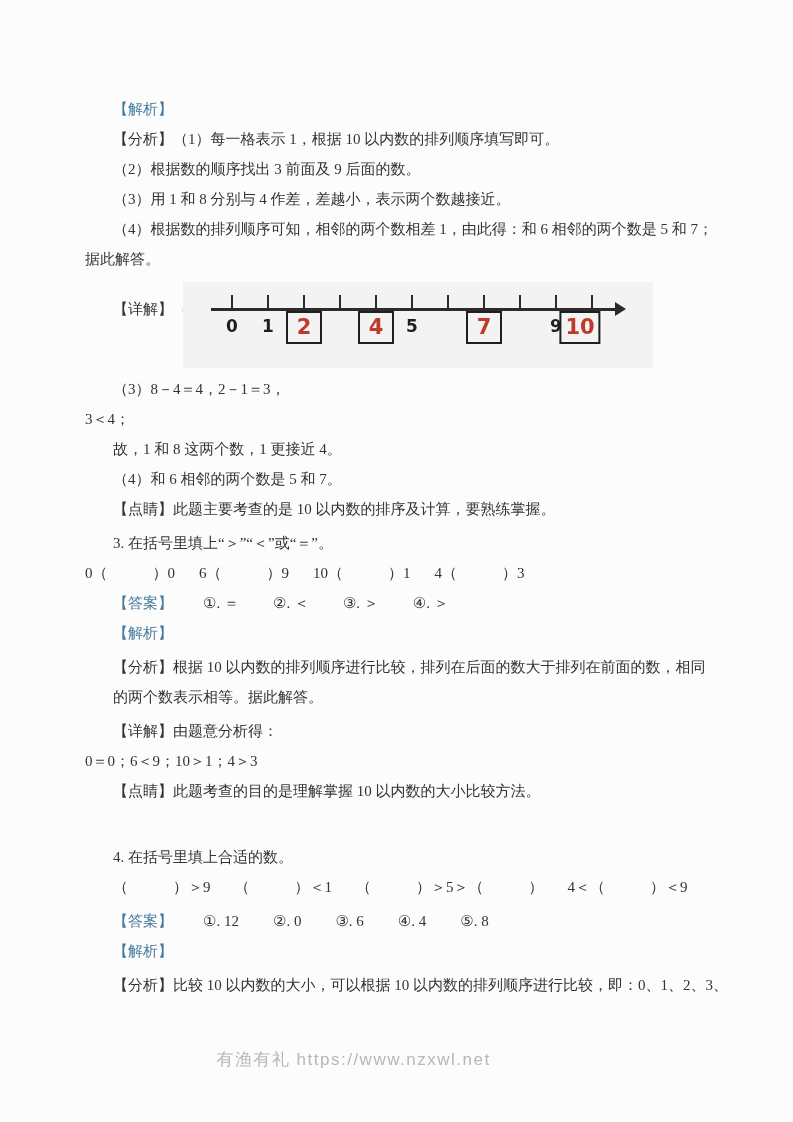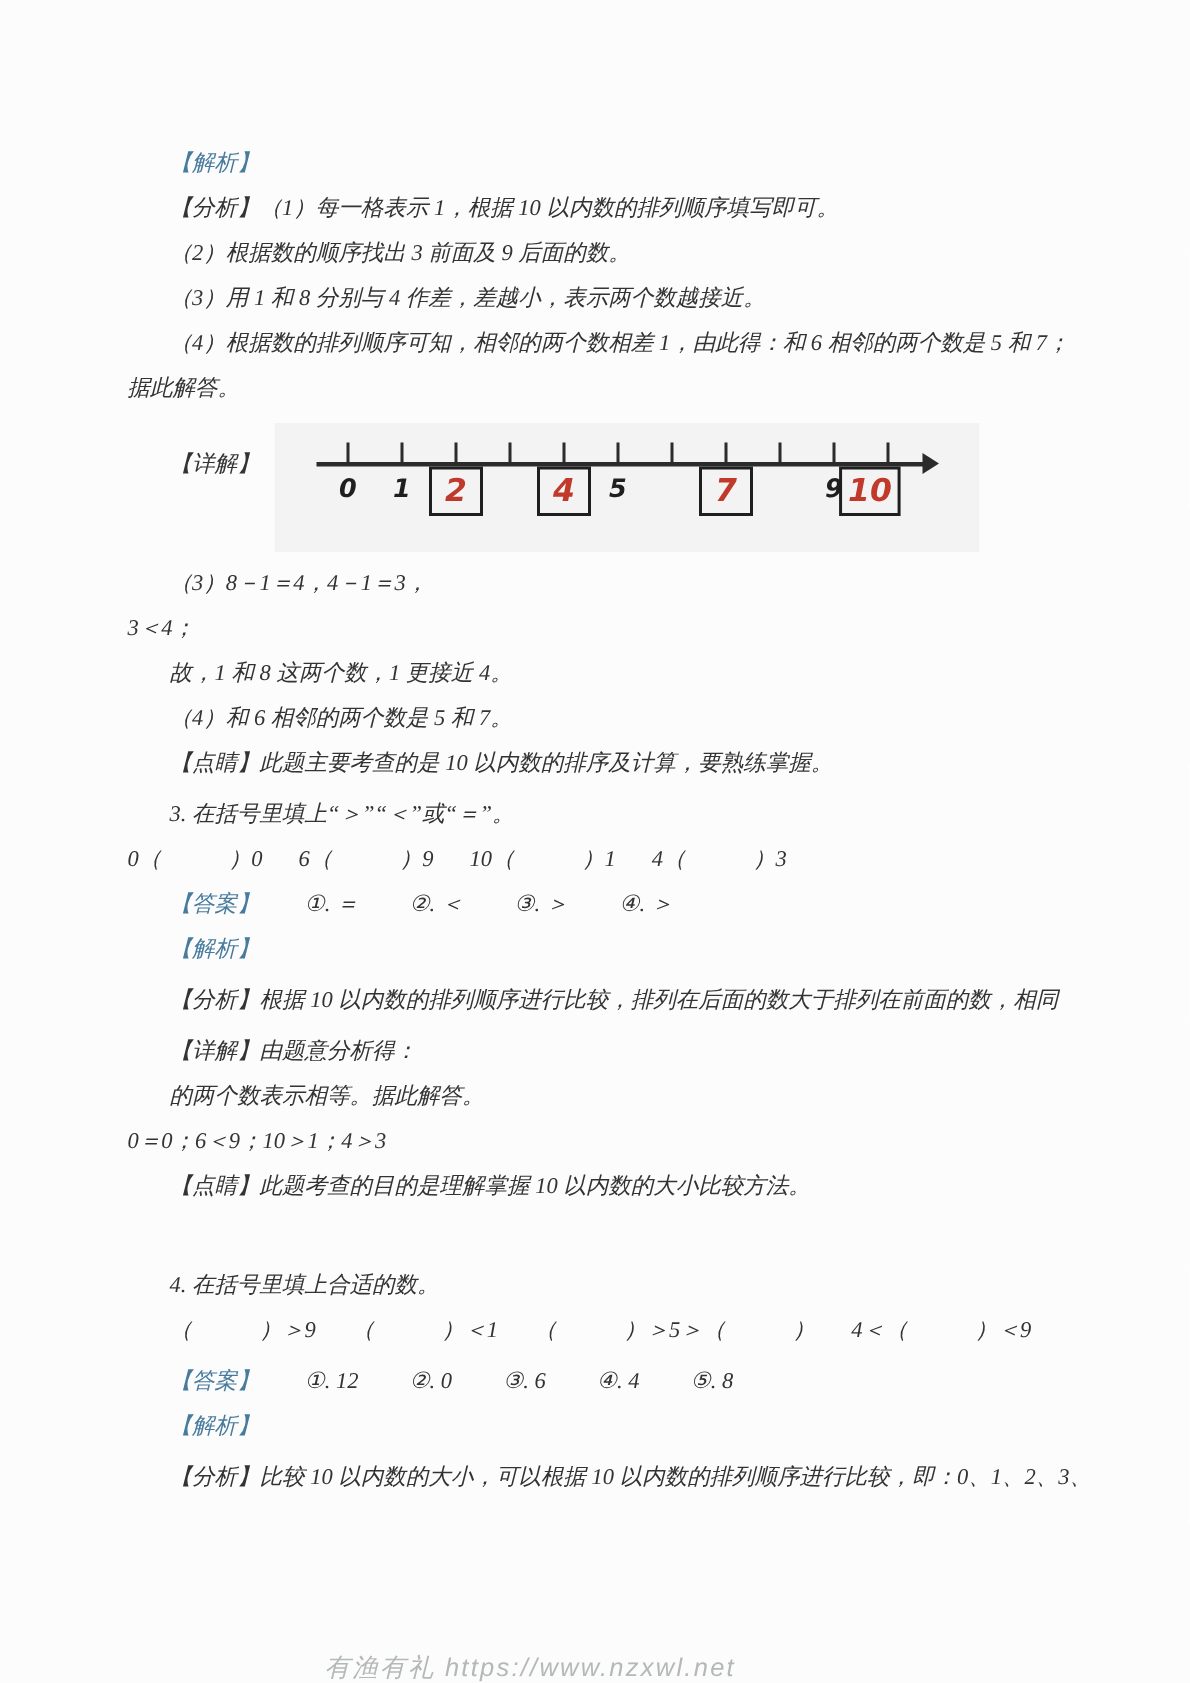--- a/index.html
+++ b/index.html
@@ -3,21 +3,20 @@
 <meta charset="utf-8">
 <style>
   html,body { margin:0; padding:0; background:#ffffff; }
   .page {
     position:relative;
     width:793px; height:1122px;
     background:#fcfcfc;
     font-family:"Liberation Serif","DejaVu Serif",serif;
     color:#333333;
     overflow:hidden;
-    font-style:italic;
   }
   .content { position:absolute; left:113px; top:94px; width:608px; }
   .ln {
     margin:0; height:30px; line-height:30px;
     font-size:15px; white-space:nowrap;
   }
   .blue { color:#477b9e; }
   .flush { margin-left:-28px; }
   .gap-top { margin-top:36px; }
   .small-gap-top { margin-top:4px; }
@@ -48,21 +47,21 @@
     font-family:"DejaVu Sans","Liberation Sans",sans-serif;
     font-weight:bold; font-size:17px; color:#1f1f1f;
   }
   .nl-label.boxed {
     top:29px; border:2px solid #1f1f1f; color:#c0392b;
     min-width:24px; height:29px; line-height:29px;
     text-align:center; padding:0 4px; font-size:21px; font-weight:bold;
   }
 
   .footer {
-    position:absolute; left:0; top:1100px; width:707px;
+    position:absolute; left:0; top:1048px; width:707px;
     text-align:center;
     font-family:"Liberation Sans","DejaVu Sans",sans-serif;
     font-size:17px; letter-spacing:1.5px; color:#b4b8b8;
   }
 </style>
 </head>
 <body>
 
 <div class="page">
   <div class="content">
@@ -95,21 +94,21 @@
             <div class="nl-label" style="left: 85px;">1</div>
             <div class="nl-label boxed" style="left: 121px;">2</div>
             <div class="nl-label boxed" style="left: 193px;">4</div>
             <div class="nl-label" style="left: 229px;">5</div>
             <div class="nl-label boxed" style="left: 301px;">7</div>
             <div class="nl-label" style="left: 373px;">9</div>
             <div class="nl-label boxed" style="left: 397px;">10</div>
           </div>
       </div>
 
-      <p class="ln">（3）8－1＝4，4－1＝3，</p>
+      <p class="ln">（3）8－4＝4，2－1＝3，</p>
       <p class="ln flush">3＜4；</p>
       <p class="ln">故，1 和 8 这两个数，1 更接近 4。</p>
       <p class="ln">（4）和 6 相邻的两个数是 5 和 7。</p>
       <p class="ln">【点睛】此题主要考查的是 10 以内数的排序及计算，要熟练掌握。</p>
     </div>
 
     <div>
       <p class="ln small-gap-top">3. 在括号里填上“＞”“＜”或“＝”。</p>
       <div class="ln flush items-row">
           <span class="item">0（　　　）0</span>
@@ -121,22 +120,22 @@
         <span class="blue answer-label">【答案】</span>
         <span class="items-row answers-row">
             <span class="item">①. ＝</span>
             <span class="item">②. ＜</span>
             <span class="item">③. ＞</span>
             <span class="item">④. ＞</span>
           </span>
       </div>
       <p class="ln blue">【解析】</p>
       <p class="ln small-gap-top">【分析】根据 10 以内数的排列顺序进行比较，排列在后面的数大于排列在前面的数，相同</p>
+      <p class="ln">的两个数表示相等。据此解答。</p>
       <p class="ln small-gap-top">【详解】由题意分析得：</p>
-      <p class="ln">的两个数表示相等。据此解答。</p>
       <p class="ln flush">0＝0；6＜9；10＞1；4＞3</p>
       <p class="ln">【点睛】此题考查的目的是理解掌握 10 以内数的大小比较方法。</p>
     </div>
 
     <div>
       <p class="ln gap-top">4. 在括号里填上合适的数。</p>
       <div class="ln items-row">
           <span class="item">（　　　）＞9</span>
           <span class="item">（　　　）＜1</span>
           <span class="item">（　　　）＞5＞（　　　）</span>

